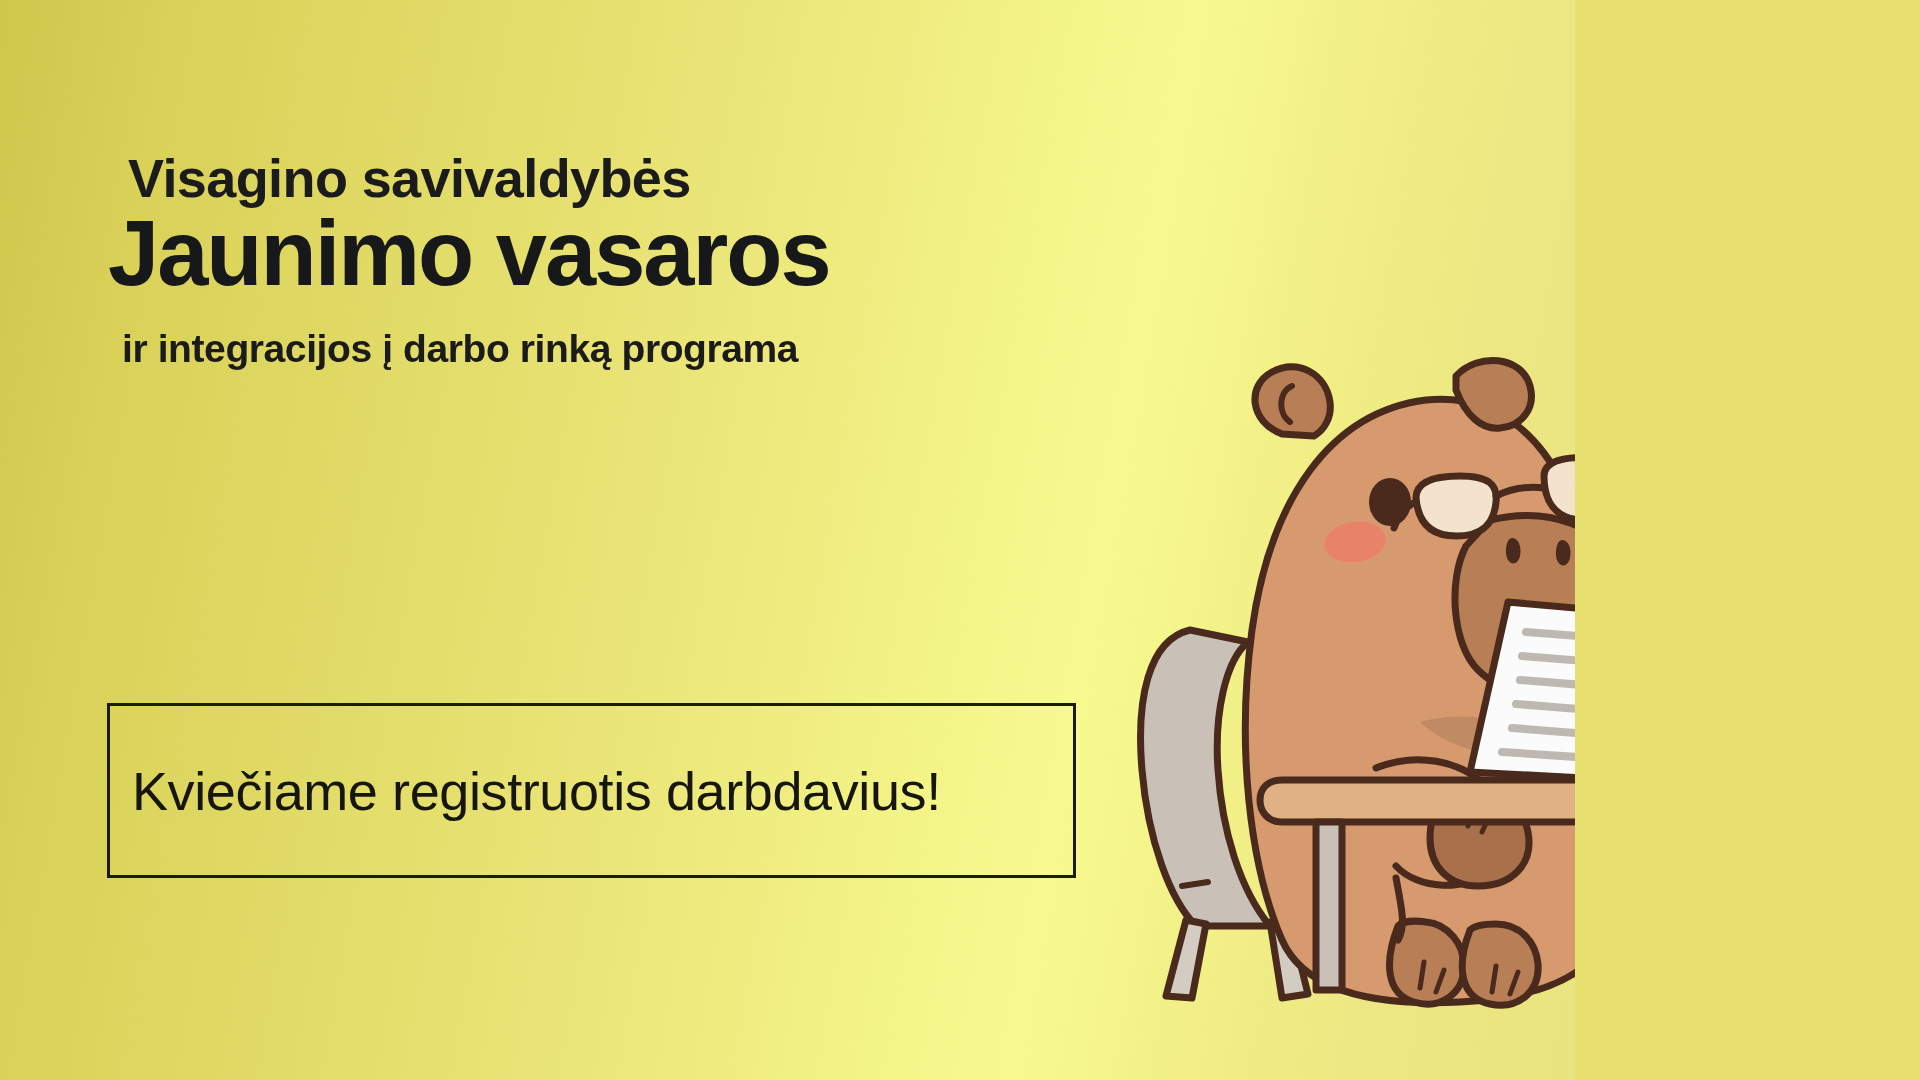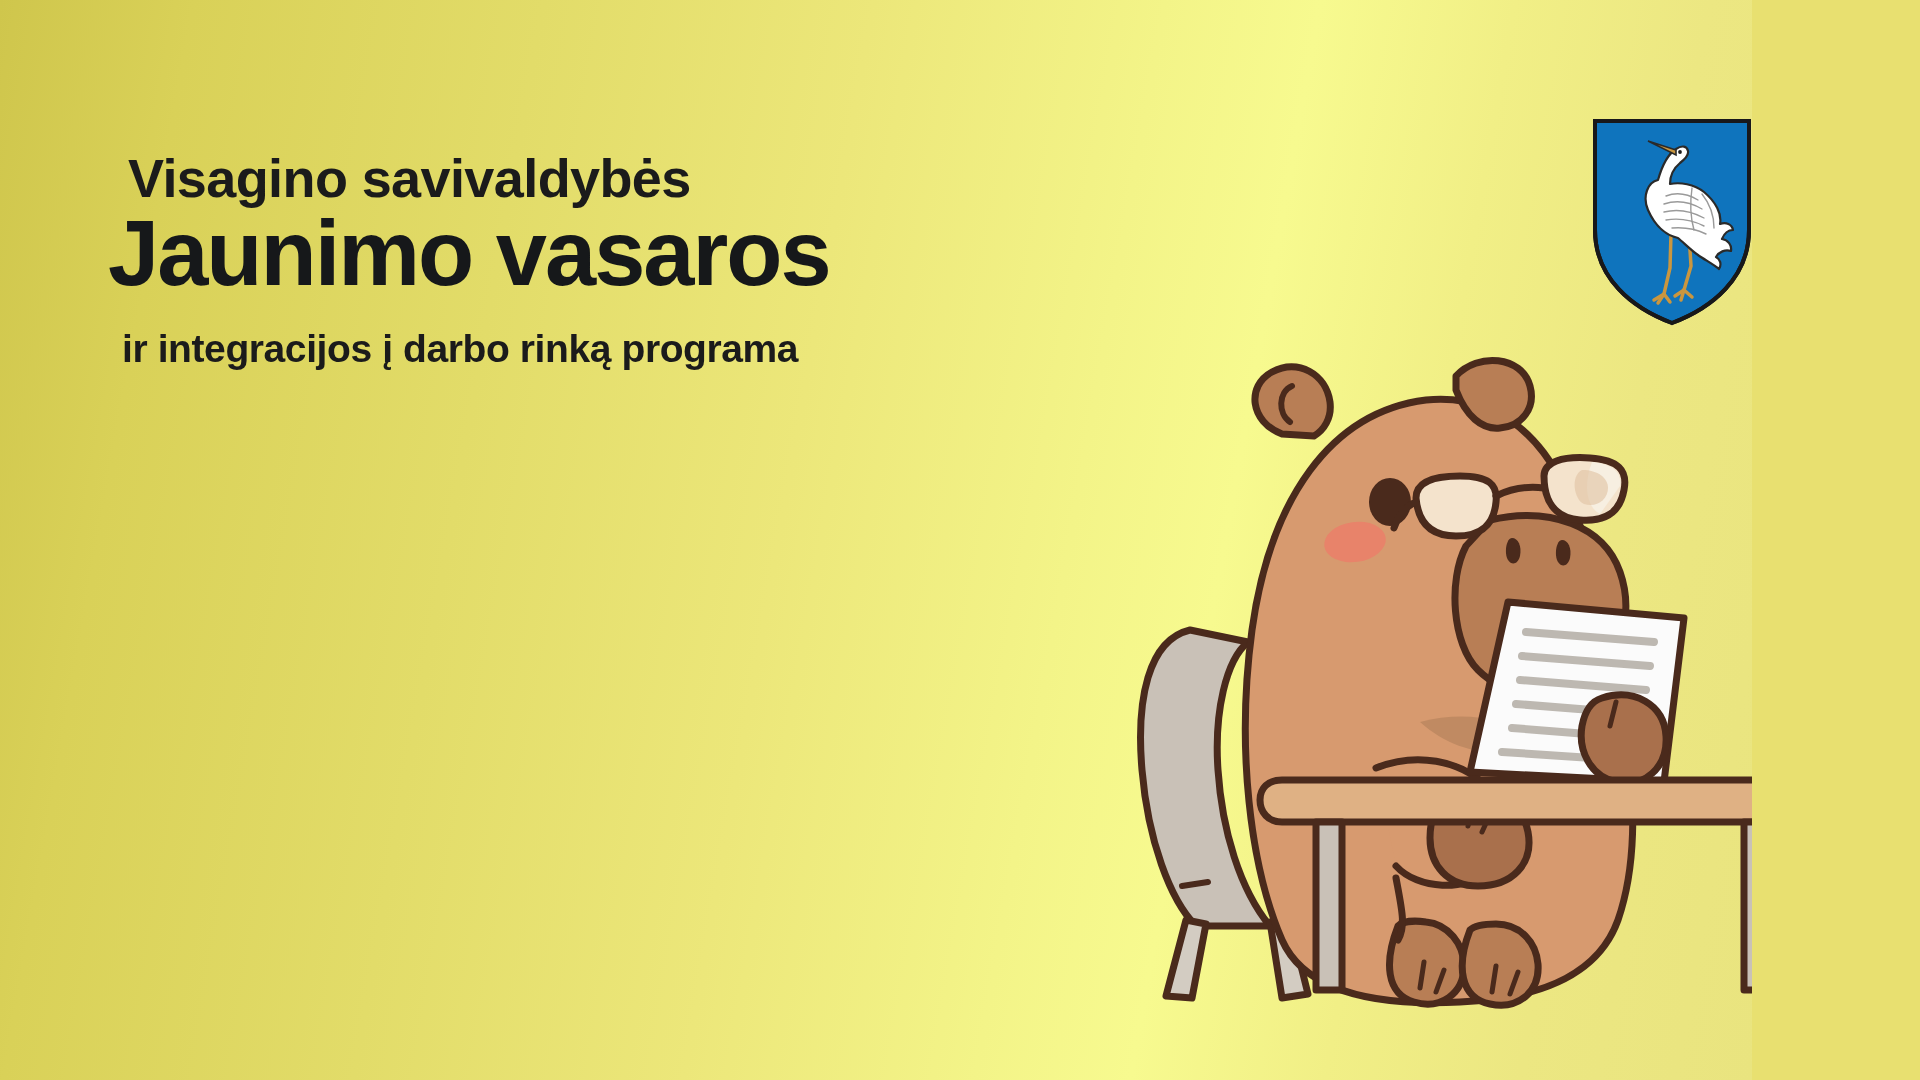--- a/index.html
+++ b/index.html
@@ -9,21 +9,21 @@
     height: 1080px;
     overflow: hidden;
   }
   body {
     font-family: "Liberation Sans", sans-serif;
     background: #e8e070;
   }
 
   #poster {
     position: relative;
-    width: 1752px;
+    width: 1575px;
     height: 1080px;
     overflow: hidden;
     background: linear-gradient(100deg,
         #cfc64c 0%,
         #d9d158 10%,
         #e2dc69 28%,
         #ece77a 45%,
         #f3f488 60%,
         #f7fa8f 68%,
         #f1ef86 78%,
@@ -117,20 +117,23 @@
 <body>
 
 <div id="poster">
 
   <div id="text-block">
     <div class="kicker">Visagino savivaldybės</div>
     <div class="headline l1">Jaunimo vasaros</div>
     <div class="tagline">ir integracijos į darbo rinką programa</div>
   </div>
 
+  <div id="cta-box">
+    <div id="cta-text">Kviečiame registruotis darbdavius!</div>
+  </div>
 
   <div id="coat-of-arms">
     <svg viewBox="0 0 160 208" width="160" height="208" xmlns="http://www.w3.org/2000/svg">
       <defs>
         <clipPath id="shieldClip">
           <path d="M3 3 H157 V112 C157 160 120 190 80 205 C40 190 3 160 3 112 Z"></path>
         </clipPath>
       </defs>
 
       <path d="M3 3 H157 V112 C157 160 120 190 80 205 C40 190 3 160 3 112 Z" fill="#0f74bd" stroke="#18181a" stroke-width="4"></path>

